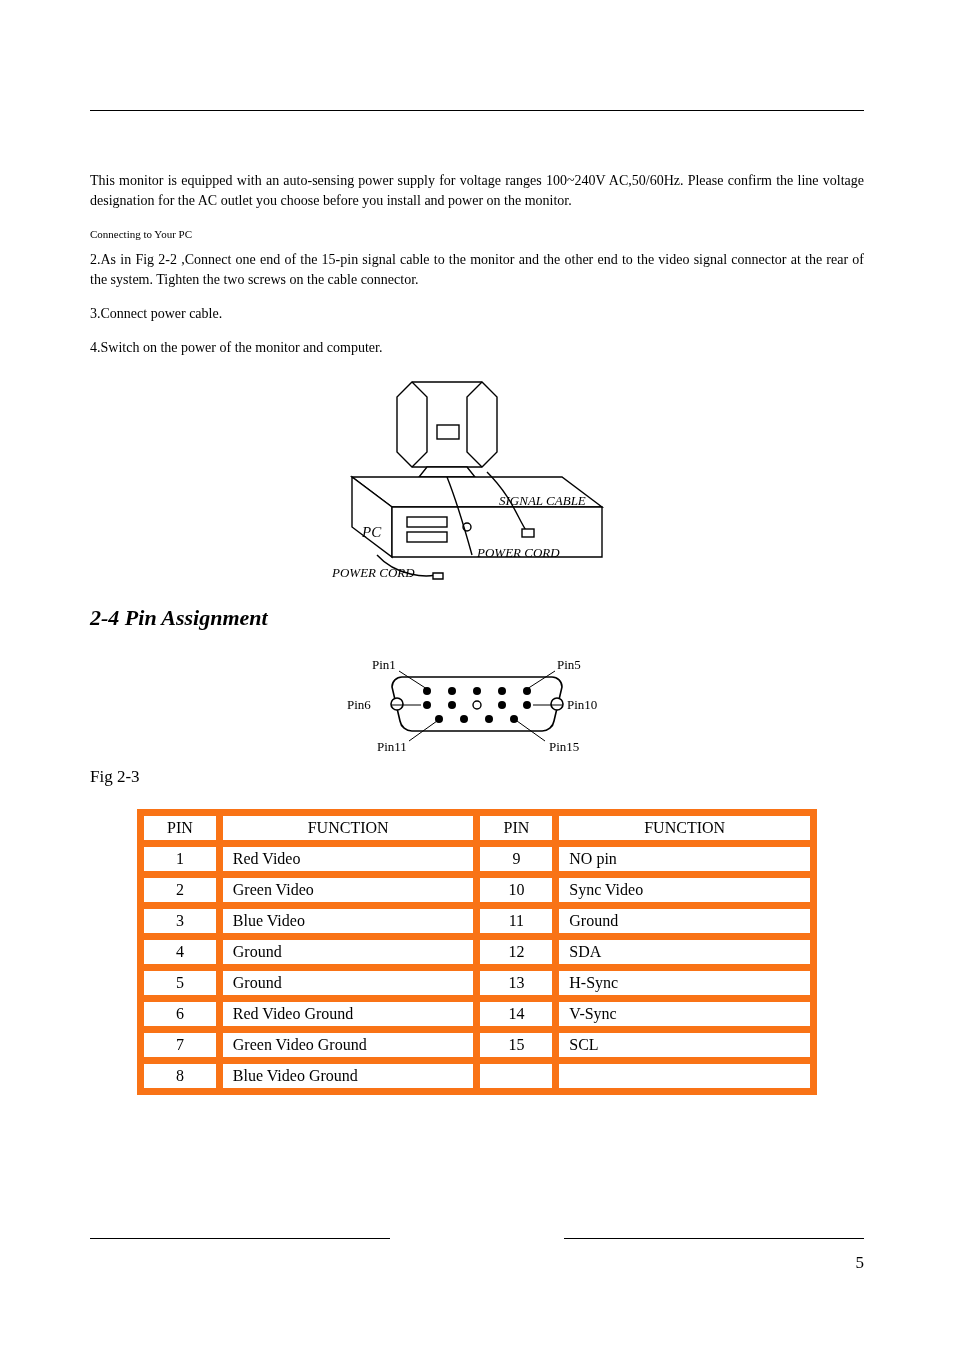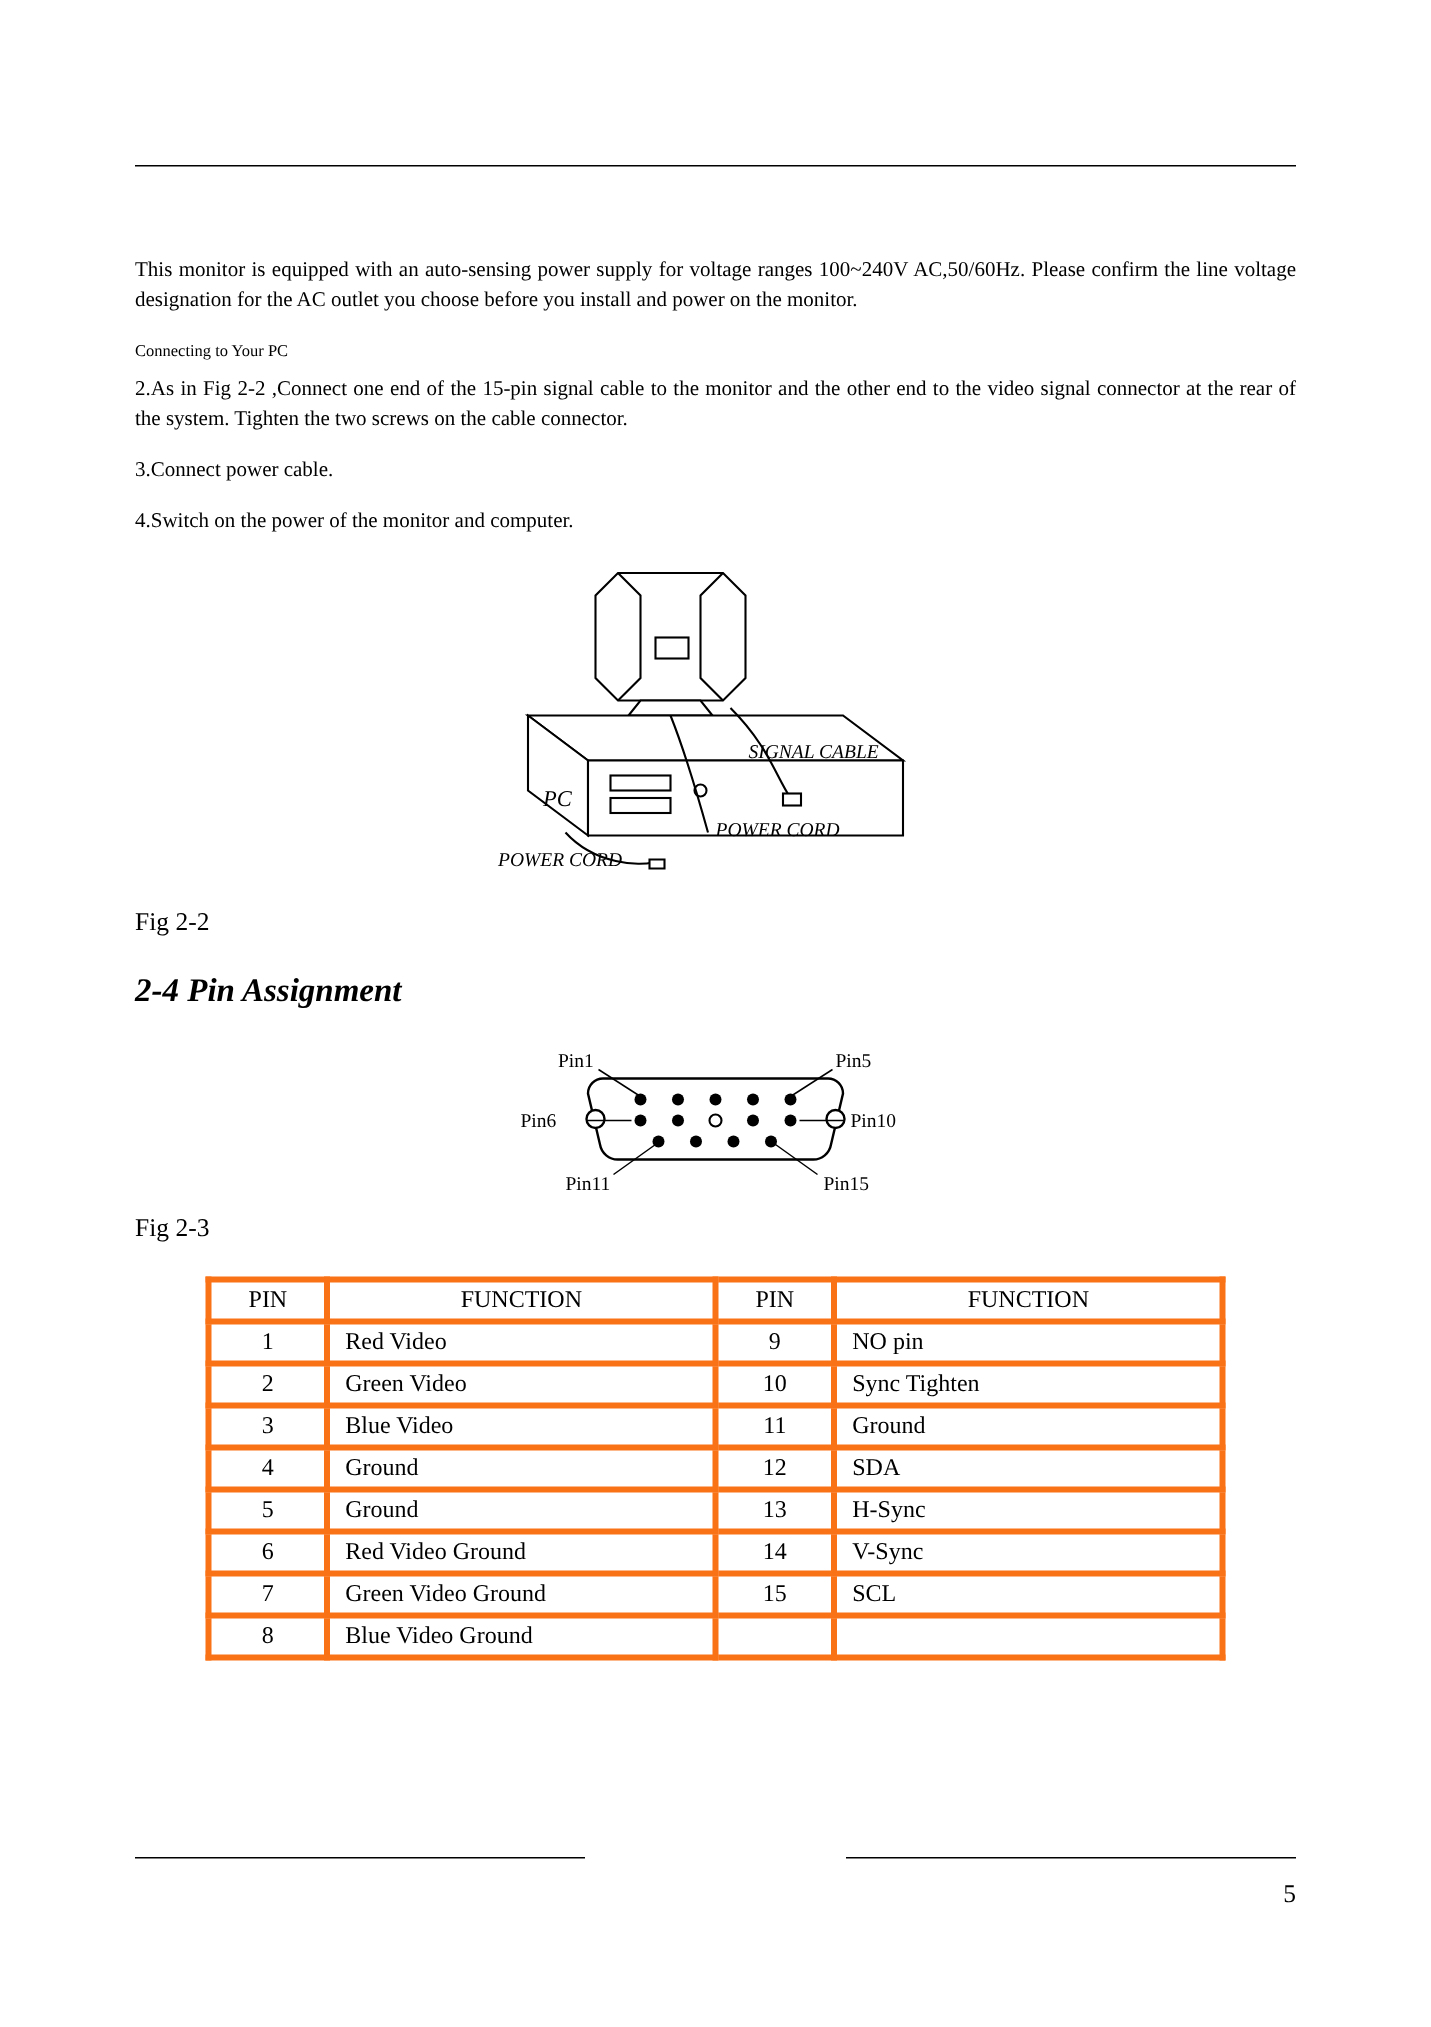--- a/index.html
+++ b/index.html
@@ -47,21 +47,21 @@
     .fig-caption {
       font-size: 17px;
       margin-bottom: 22px;
     }
     .pin-table {
       border-collapse: collapse;
       margin: 0 auto;
       width: 680px;
     }
     .pin-table th, .pin-table td {
-      border: 4px solid #f97316;
+      border: 7px solid #f97316;
       font-size: 16px;
       padding: 3px 10px;
       vertical-align: middle;
     }
     .pin-table th {
       font-weight: normal;
       text-align: center;
     }
     .pin-table td.num { text-align: center; width: 78px; }
     .pin-table td.func { width: 255px; }
@@ -127,21 +127,20 @@
 
           <path d="M60,178 C80,200 110,200 118,198" fill="none"></path>
           <polygon points="116,196 126,196 126,202 116,202"></polygon>
         </g>
         <text x="182" y="128" font-family="serif" font-style="italic" font-size="13">SIGNAL CABLE</text>
         <text x="45" y="160" font-family="serif" font-style="italic" font-size="15">PC</text>
         <text x="160" y="180" font-family="serif" font-style="italic" font-size="13">POWER CORD</text>
         <text x="15" y="200" font-family="serif" font-style="italic" font-size="13">POWER CORD</text>
       </svg>
     </div>
-    <div class="fig-caption">Fig 2-2</div>
   </div>
 
   <div>
     <div class="section-title">2-4 Pin Assignment</div>
 
     <div class="fig-wrap">
       <svg width="300" height="110" viewBox="0 0 300 110">
         <g stroke="#000" stroke-width="1.6" fill="#fff">
 
           <path d="M75,28 h150 a10,10 0 0 1 10,10 l-8,34 a12,12 0 0 1 -12,10 h-130 a12,12 0 0 1 -12,-10 l-8,-34 a10,10 0 0 1 10,-10 z"></path>
@@ -199,21 +198,21 @@
       <tr>
             <td class="num">1</td>
             <td class="func">Red Video</td>
             <td class="num">9</td>
             <td class="func">NO pin</td>
           </tr>
           <tr>
             <td class="num">2</td>
             <td class="func">Green Video</td>
             <td class="num">10</td>
-            <td class="func">Sync Tighten</td>
+            <td class="func">Sync Video</td>
           </tr>
           <tr>
             <td class="num">3</td>
             <td class="func">Blue Video</td>
             <td class="num">11</td>
             <td class="func">Ground</td>
           </tr>
           <tr>
             <td class="num">4</td>
             <td class="func">Ground</td>

